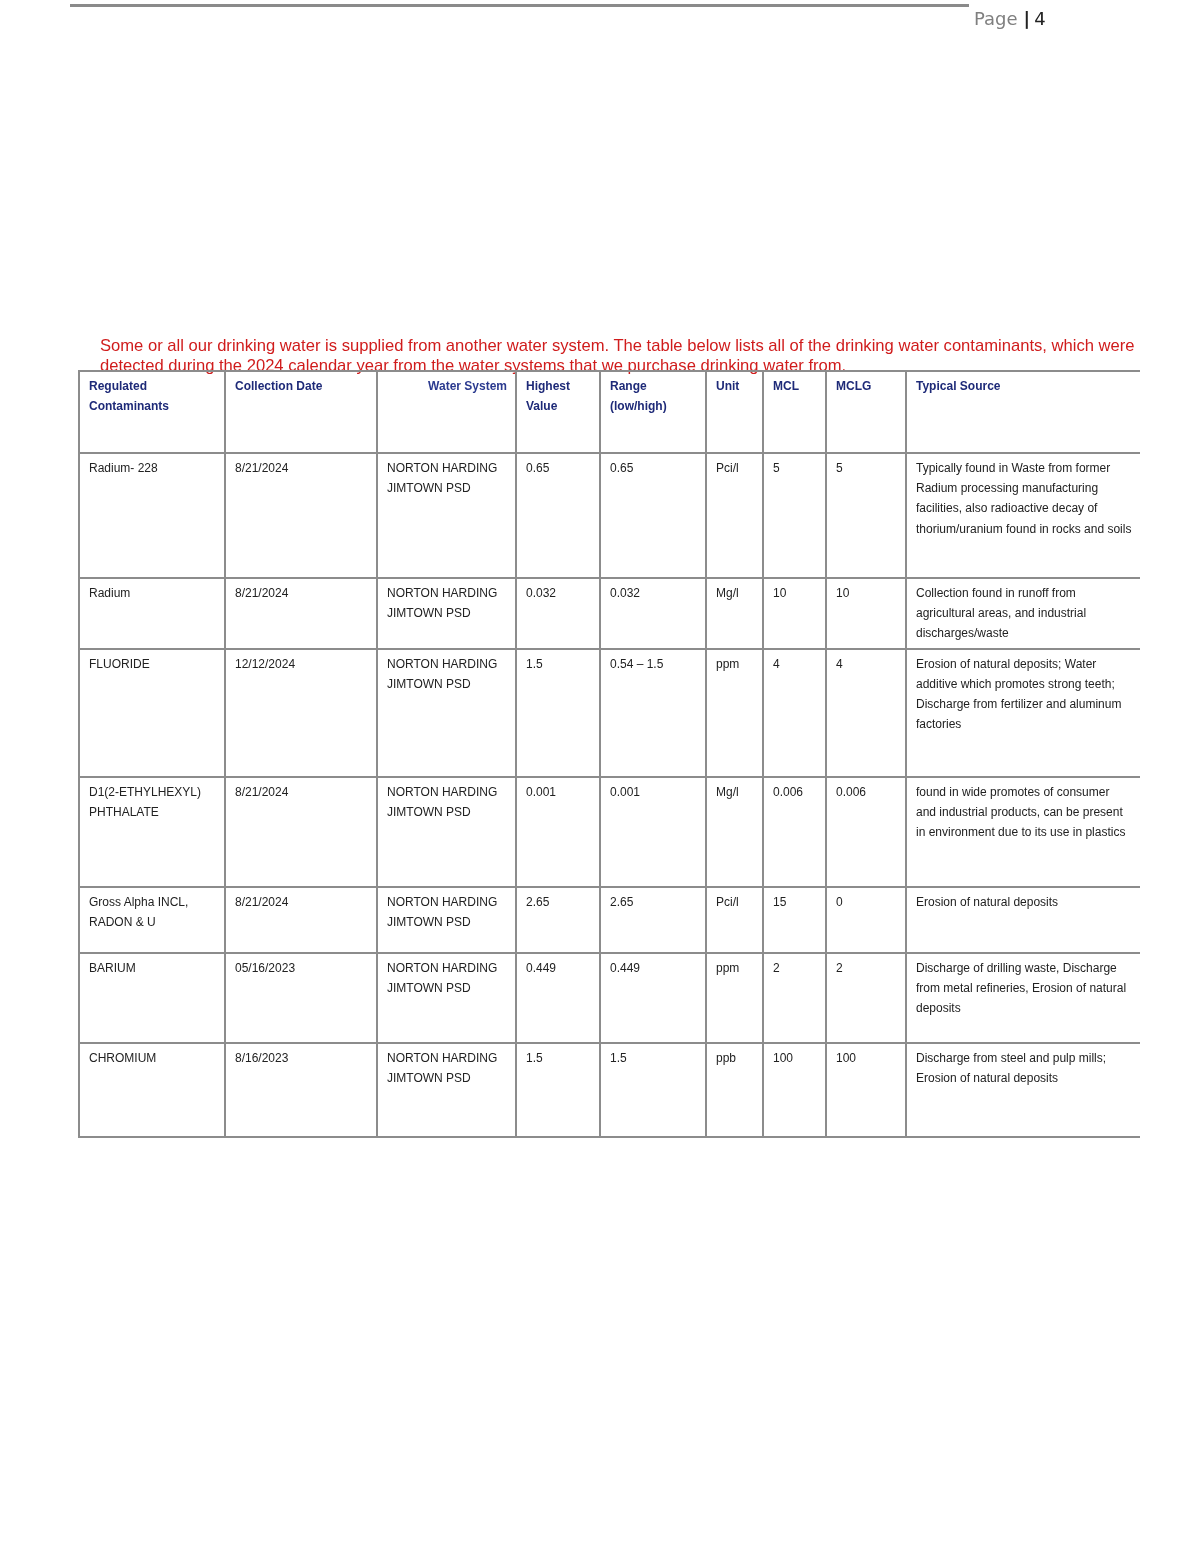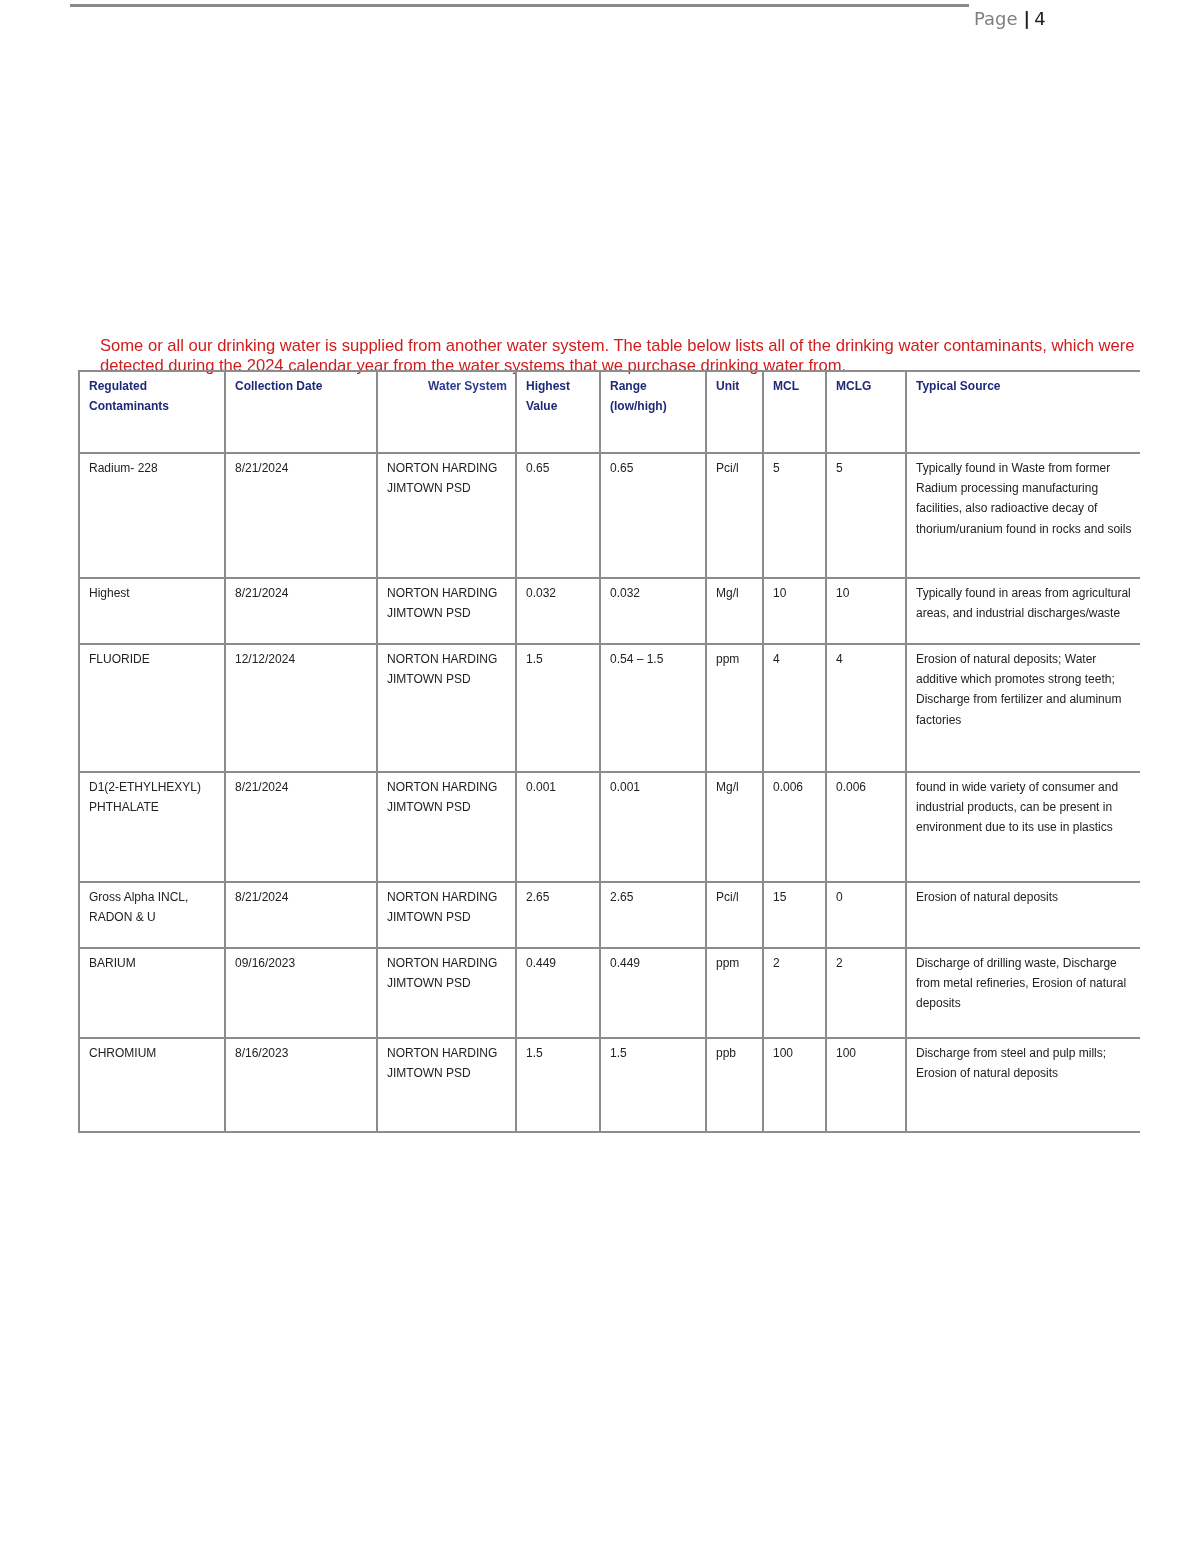--- a/index.html
+++ b/index.html
@@ -68,29 +68,29 @@
       <td>8/21/2024</td>
       <td>NORTON HARDING JIMTOWN PSD</td>
       <td>0.65</td>
       <td>0.65</td>
       <td>Pci/l</td>
       <td>5</td>
       <td>5</td>
       <td>Typically found in Waste from former Radium processing manufacturing facilities, also radioactive decay of thorium/uranium found in rocks and soils</td>
     </tr>
     <tr class="r1">
-      <td>Highest</td>
+      <td>Radium</td>
       <td>8/21/2024</td>
       <td>NORTON HARDING JIMTOWN PSD</td>
       <td>0.032</td>
       <td>0.032</td>
       <td>Mg/l</td>
       <td>10</td>
       <td>10</td>
-      <td>Typically found in areas from agricultural areas, and industrial discharges/waste</td>
+      <td>Collection found in runoff from agricultural areas, and industrial discharges/waste</td>
     </tr>
     <tr class="r2">
       <td>FLUORIDE</td>
       <td>12/12/2024</td>
       <td>NORTON HARDING JIMTOWN PSD</td>
       <td>1.5</td>
       <td>0.54 – 1.5</td>
       <td>ppm</td>
       <td>4</td>
       <td>4</td>
@@ -98,36 +98,36 @@
     </tr>
     <tr class="r3">
       <td>D1(2-ETHYLHEXYL) PHTHALATE</td>
       <td>8/21/2024</td>
       <td>NORTON HARDING JIMTOWN PSD</td>
       <td>0.001</td>
       <td>0.001</td>
       <td>Mg/l</td>
       <td>0.006</td>
       <td>0.006</td>
-      <td>found in wide variety of consumer and industrial products, can be present in environment due to its use in plastics</td>
+      <td>found in wide promotes of consumer and industrial products, can be present in environment due to its use in plastics</td>
     </tr>
     <tr class="r4">
       <td>Gross Alpha INCL, RADON &amp; U</td>
       <td>8/21/2024</td>
       <td>NORTON HARDING JIMTOWN PSD</td>
       <td>2.65</td>
       <td>2.65</td>
       <td>Pci/l</td>
       <td>15</td>
       <td>0</td>
       <td>Erosion of natural deposits</td>
     </tr>
     <tr class="r5">
       <td>BARIUM</td>
-      <td>09/16/2023</td>
+      <td>05/16/2023</td>
       <td>NORTON HARDING JIMTOWN PSD</td>
       <td>0.449</td>
       <td>0.449</td>
       <td>ppm</td>
       <td>2</td>
       <td>2</td>
       <td>Discharge of drilling waste, Discharge from metal refineries, Erosion of natural deposits</td>
     </tr>
     <tr class="r6">
       <td>CHROMIUM</td>

